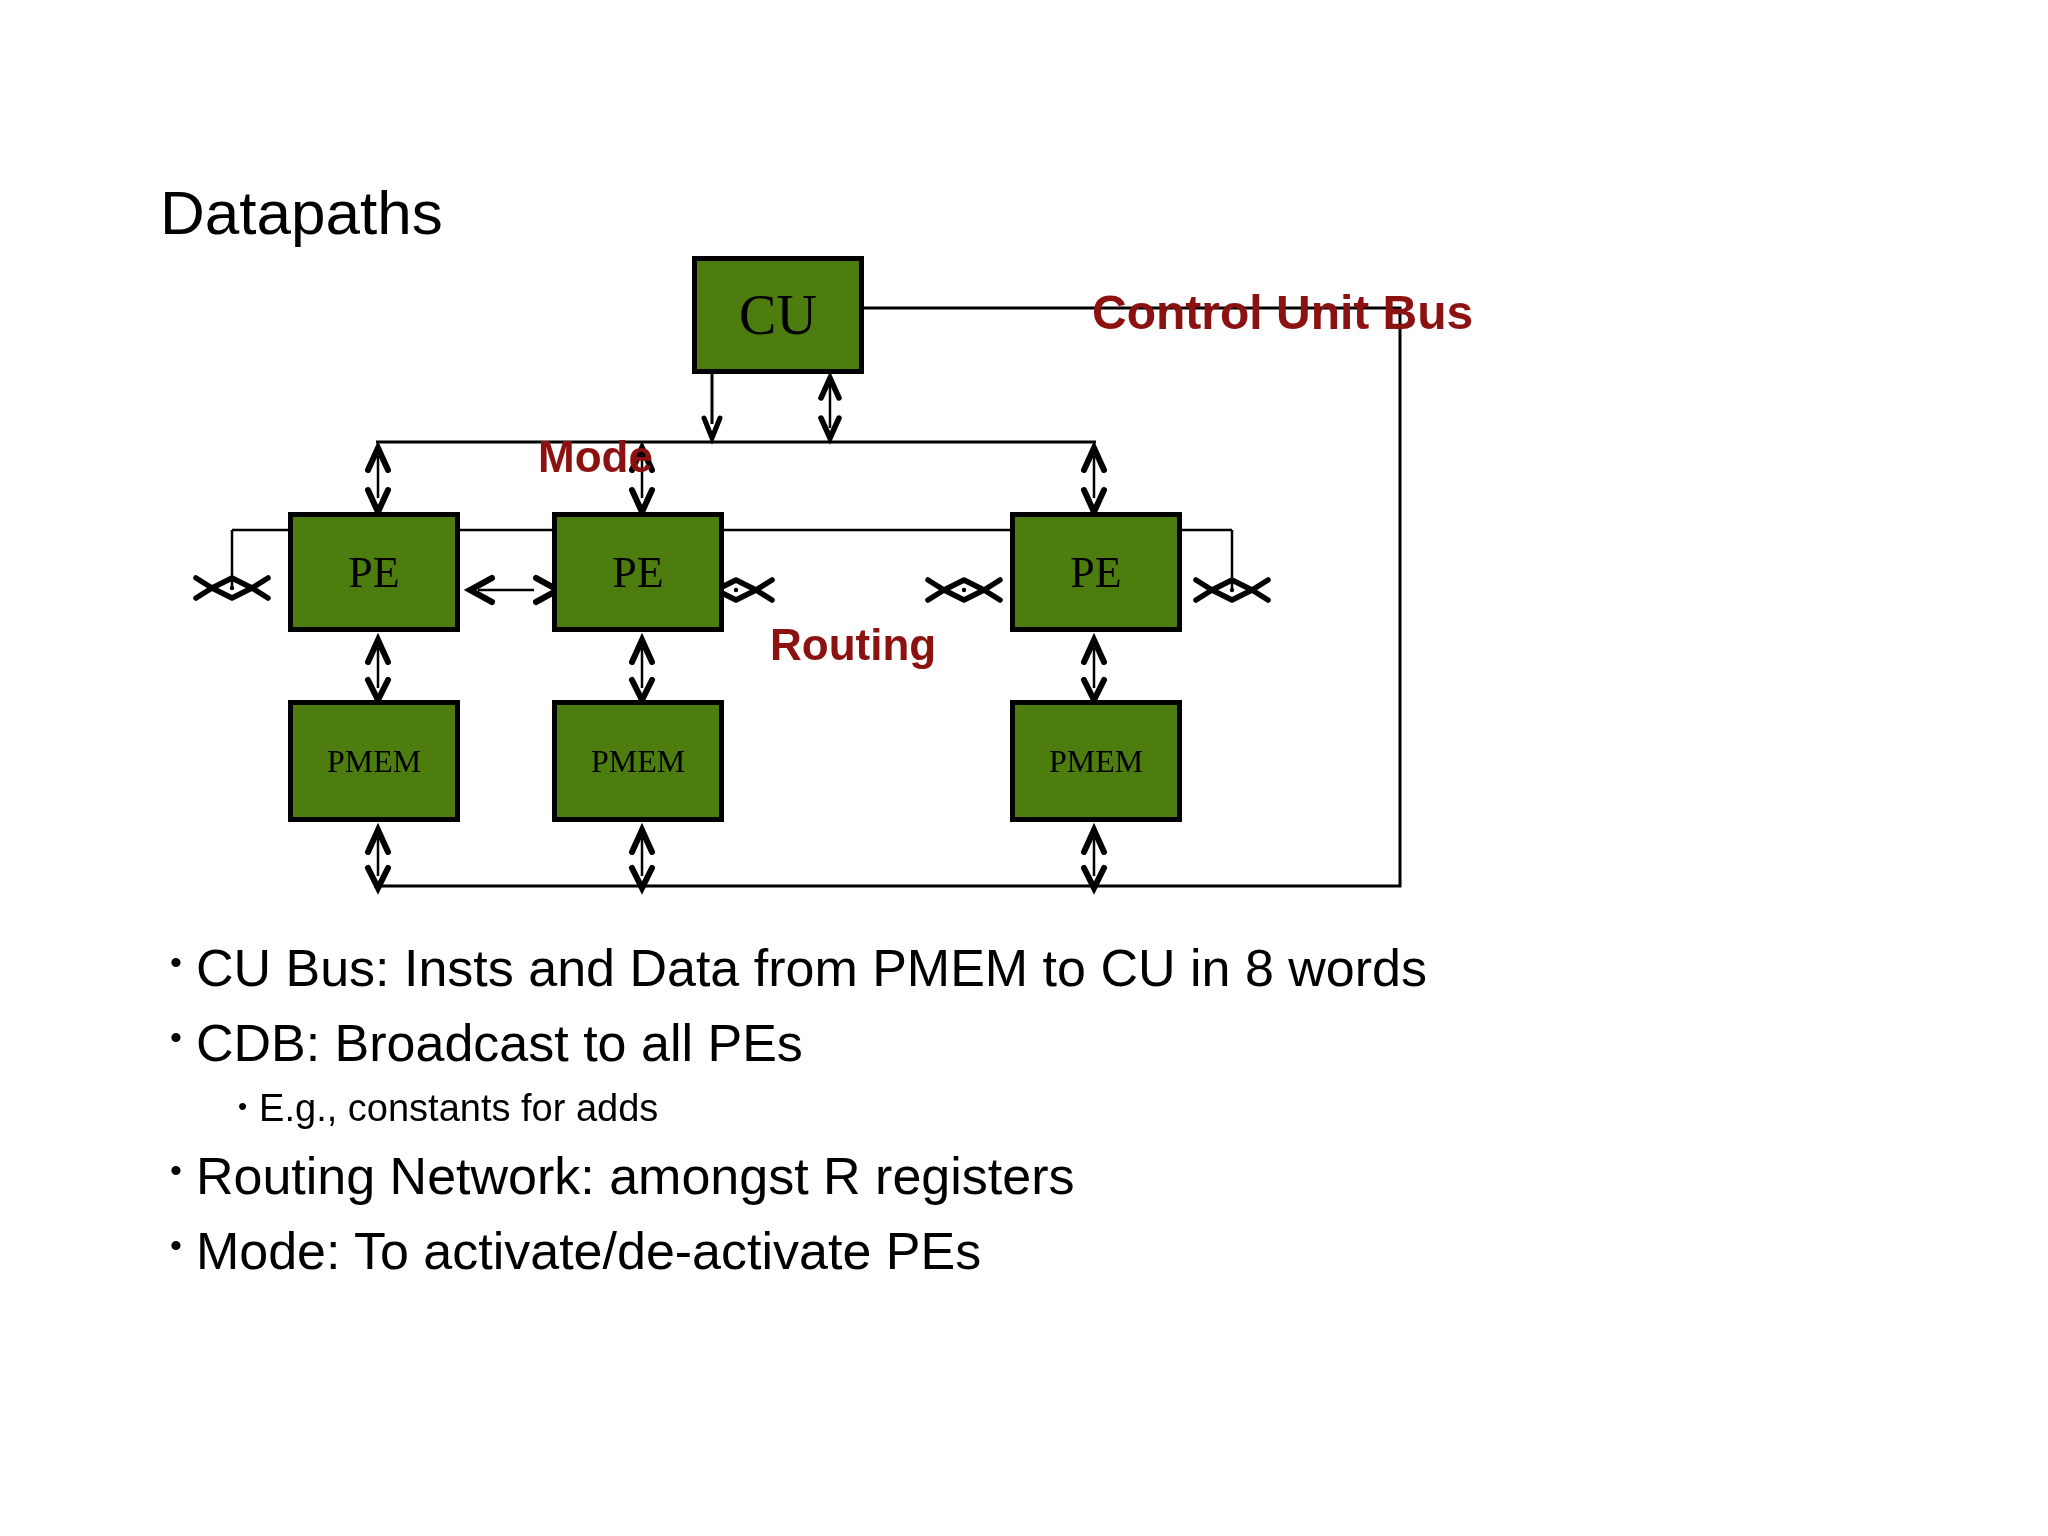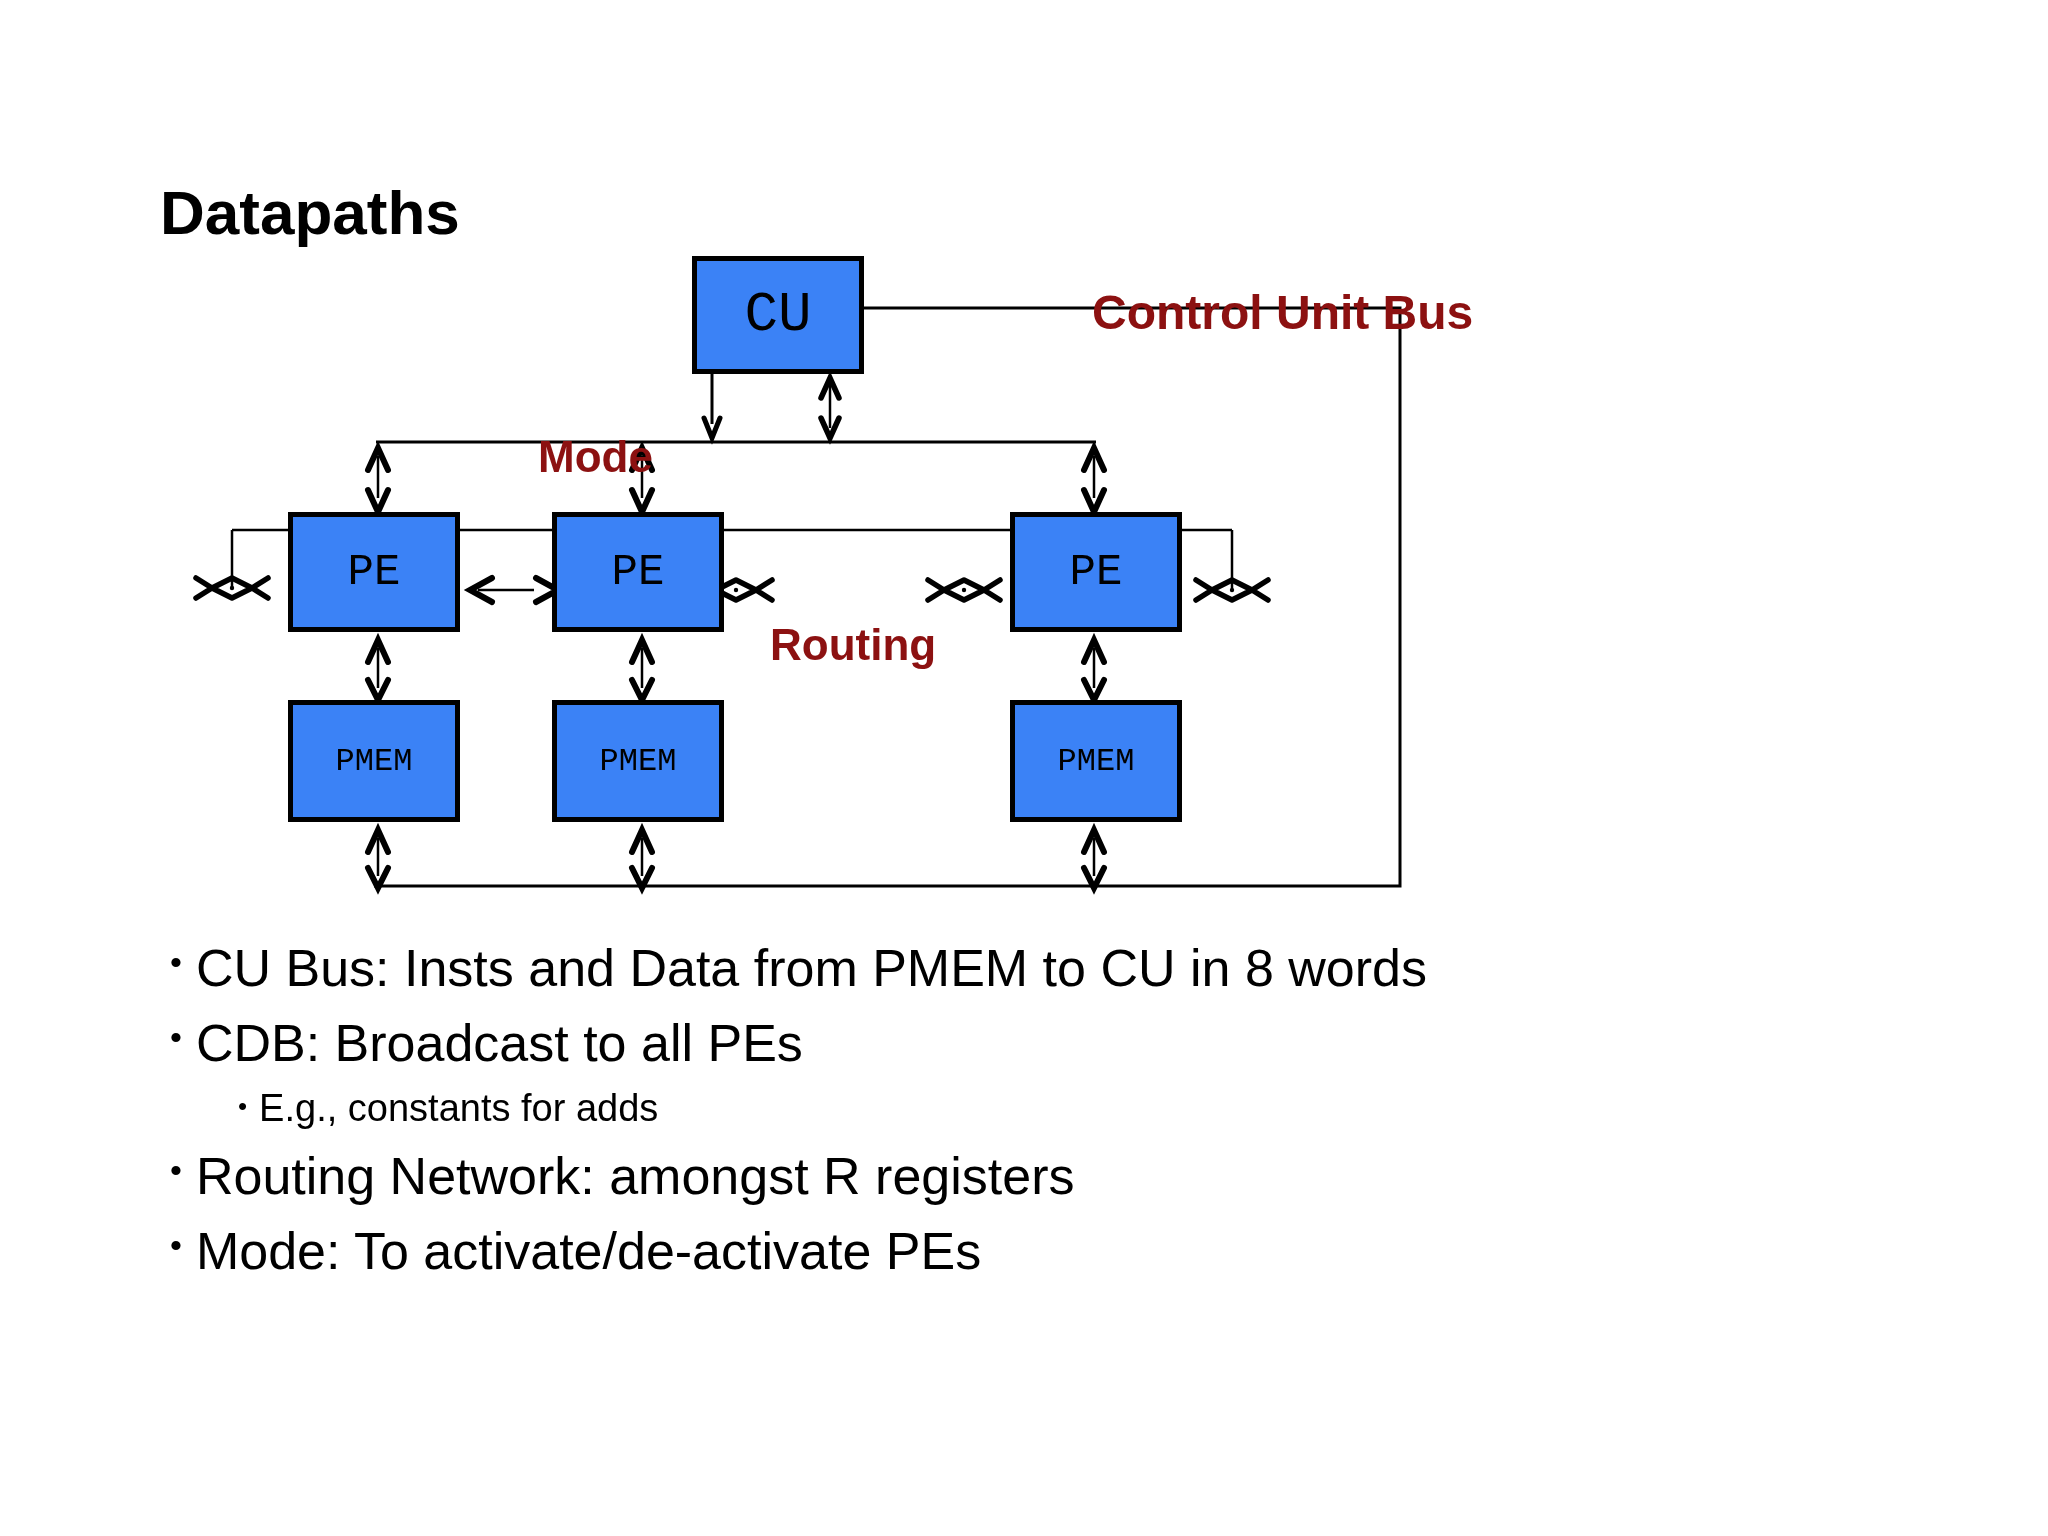--- a/index.html
+++ b/index.html
@@ -20,21 +20,21 @@
     background: #ffffff;
   }
 
   
   .title {
     position: absolute;
     left: 160px;
     top: 182px;
     font-family: "Liberation Sans", sans-serif;
     font-size: 62px;
-    font-weight: 700;
+    font-weight: 400;
     color: #000000;
     line-height: 1;
     white-space: nowrap;
   }
 
   
   .diagram {
     position: absolute;
     left: 0;
     top: 0;
@@ -42,28 +42,28 @@
     height: 960px;
   }
   .diagram svg {
     position: absolute;
     left: 0;
     top: 0;
   }
 
   .box {
     position: absolute;
-    background: #3b82f6;
+    background: #4d7c0f;
     border: 5px solid #000000;
     box-sizing: border-box;
     display: flex;
     align-items: center;
     justify-content: center;
     color: #000000;
-    font-family: Liberation Mono, monospace;
+    font-family: Liberation Serif, serif;
     font-weight: 400;
     z-index: 5;
   }
   .box-cu   { left: 692px; top: 256px; width: 172px; height: 118px; font-size: 56px; }
   .box-pe   { top: 512px; width: 172px; height: 120px; font-size: 44px; }
   .box-pe1  { left: 288px; }
   .box-pe2  { left: 552px; }
   .box-pe3  { left: 1010px; }
   .box-pmem { top: 700px; width: 172px; height: 122px; font-size: 32px; }
   .box-pm1  { left: 288px; }

